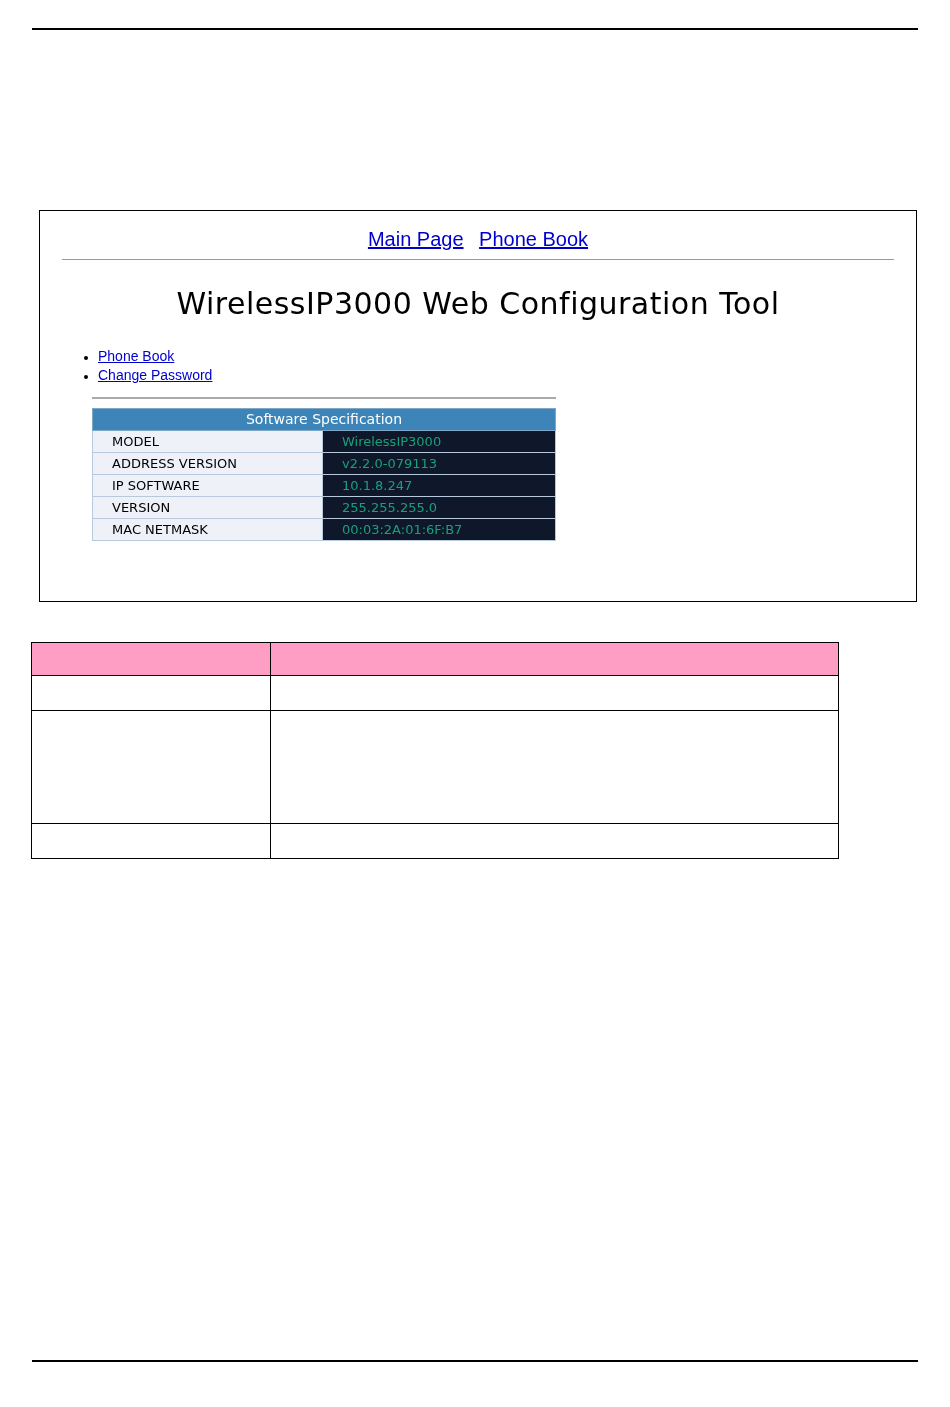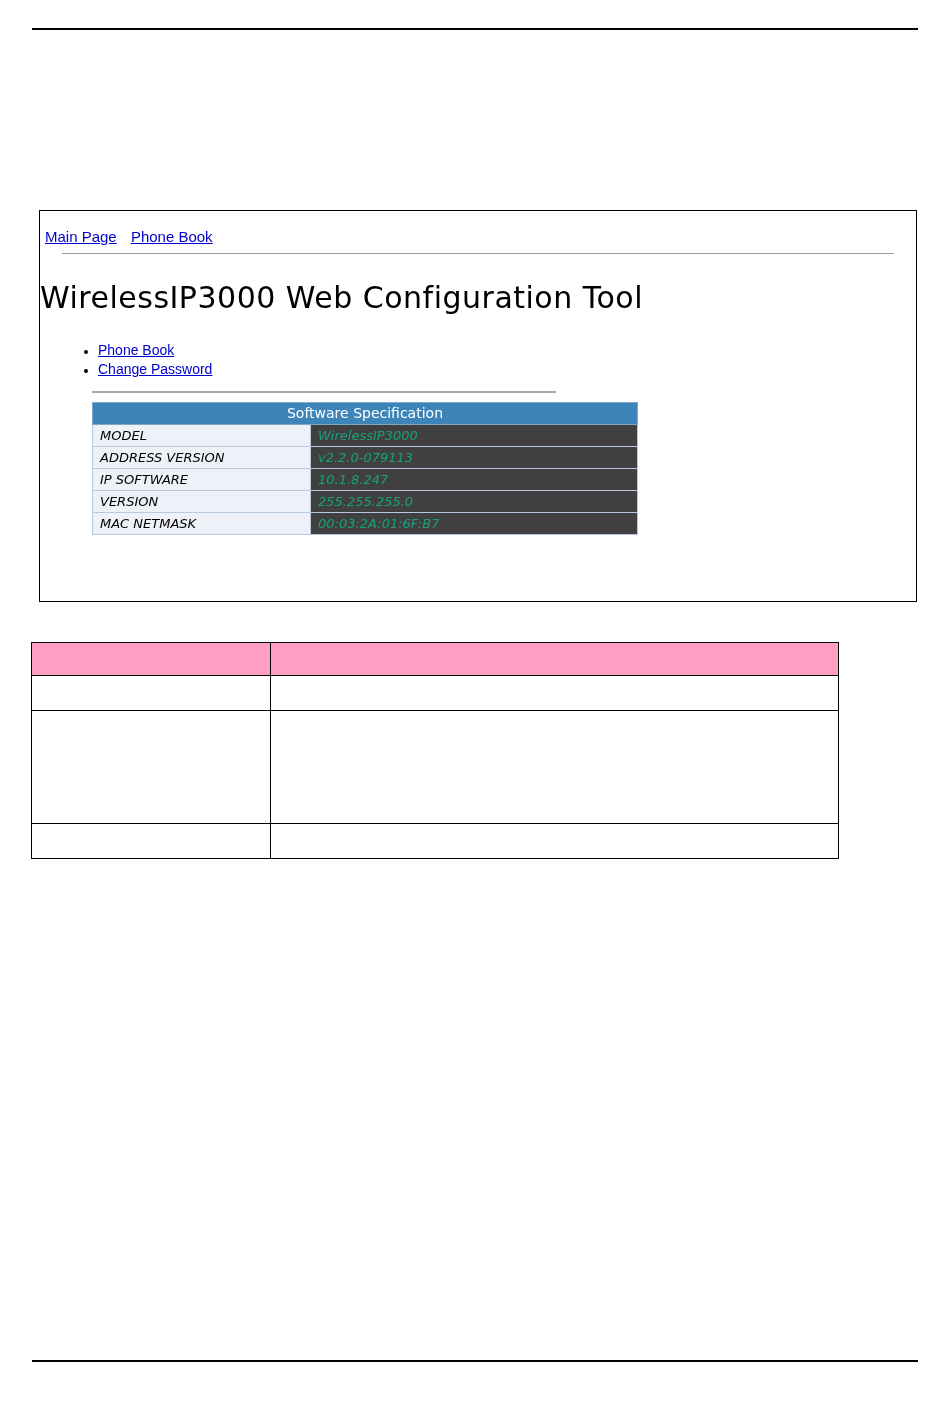--- a/index.html
+++ b/index.html
@@ -31,37 +31,38 @@
     left: 39px;
     top: 210px;
     width: 878px;
     height: 392px;
     border: 1px solid #000000;
     box-sizing: border-box;
     background: #ffffff;
   }
 
   .navbar {
+    text-align: center;
     padding-top: 17px;
-    font-size: 15px;
+    font-size: 20px;
   }
   .navbar a {
     color: #0000cc;
     text-decoration: underline;
     margin: 0 5px;
     font-family: "Liberation Sans", sans-serif;
   }
 
   .nav-divider {
     margin: 8px 22px 0 22px;
     border-top: 1px solid #999999;
   }
 
   .page-title {
-    text-align: left;
+    text-align: center;
     font-family: "DejaVu Sans", sans-serif;
     font-size: 30px;
     font-weight: normal;
     letter-spacing: 0.5px;
     margin: 26px 0 0 0;
     color: #000000;
   }
 
   .link-list {
     margin: 26px 0 0 0;
@@ -83,47 +84,46 @@
 
   .spec-rule {
     margin: 12px 0 0 52px;
     width: 464px;
     border-top: 2px solid #aaaaaa;
   }
 
   .spec-table {
     margin: 9px 0 0 52px;
     border-collapse: collapse;
-    width: 546px;
+    width: 464px;
     font-family: "DejaVu Sans", sans-serif;
     font-size: 13px;
   }
   .spec-table th.spec-header {
     background: #3d85b8;
     color: #ffffff;
     font-weight: normal;
     font-size: 14px;
     text-align: center;
     padding: 2px 0 3px 0;
     border: 1px solid #7fa8c6;
   }
   .spec-table td {
     border: 1px solid #b9c9dd;
-    padding: 2px 5px 3px 7px;
+    padding: 2px 5px 3px 19px;
     height: 16px;
-    font-style: italic;
   }
   .spec-table td.spec-label {
     width: 205px;
     background: #eef1f8;
     color: #000000;
     white-space: nowrap;
   }
   .spec-table td.spec-value {
-    background: #404040;
+    background: #0f172a;
     color: #19a07a;
     white-space: nowrap;
   }
 
   
   .caption-table {
     position: absolute;
     left: 31px;
     top: 642px;
     width: 808px;

